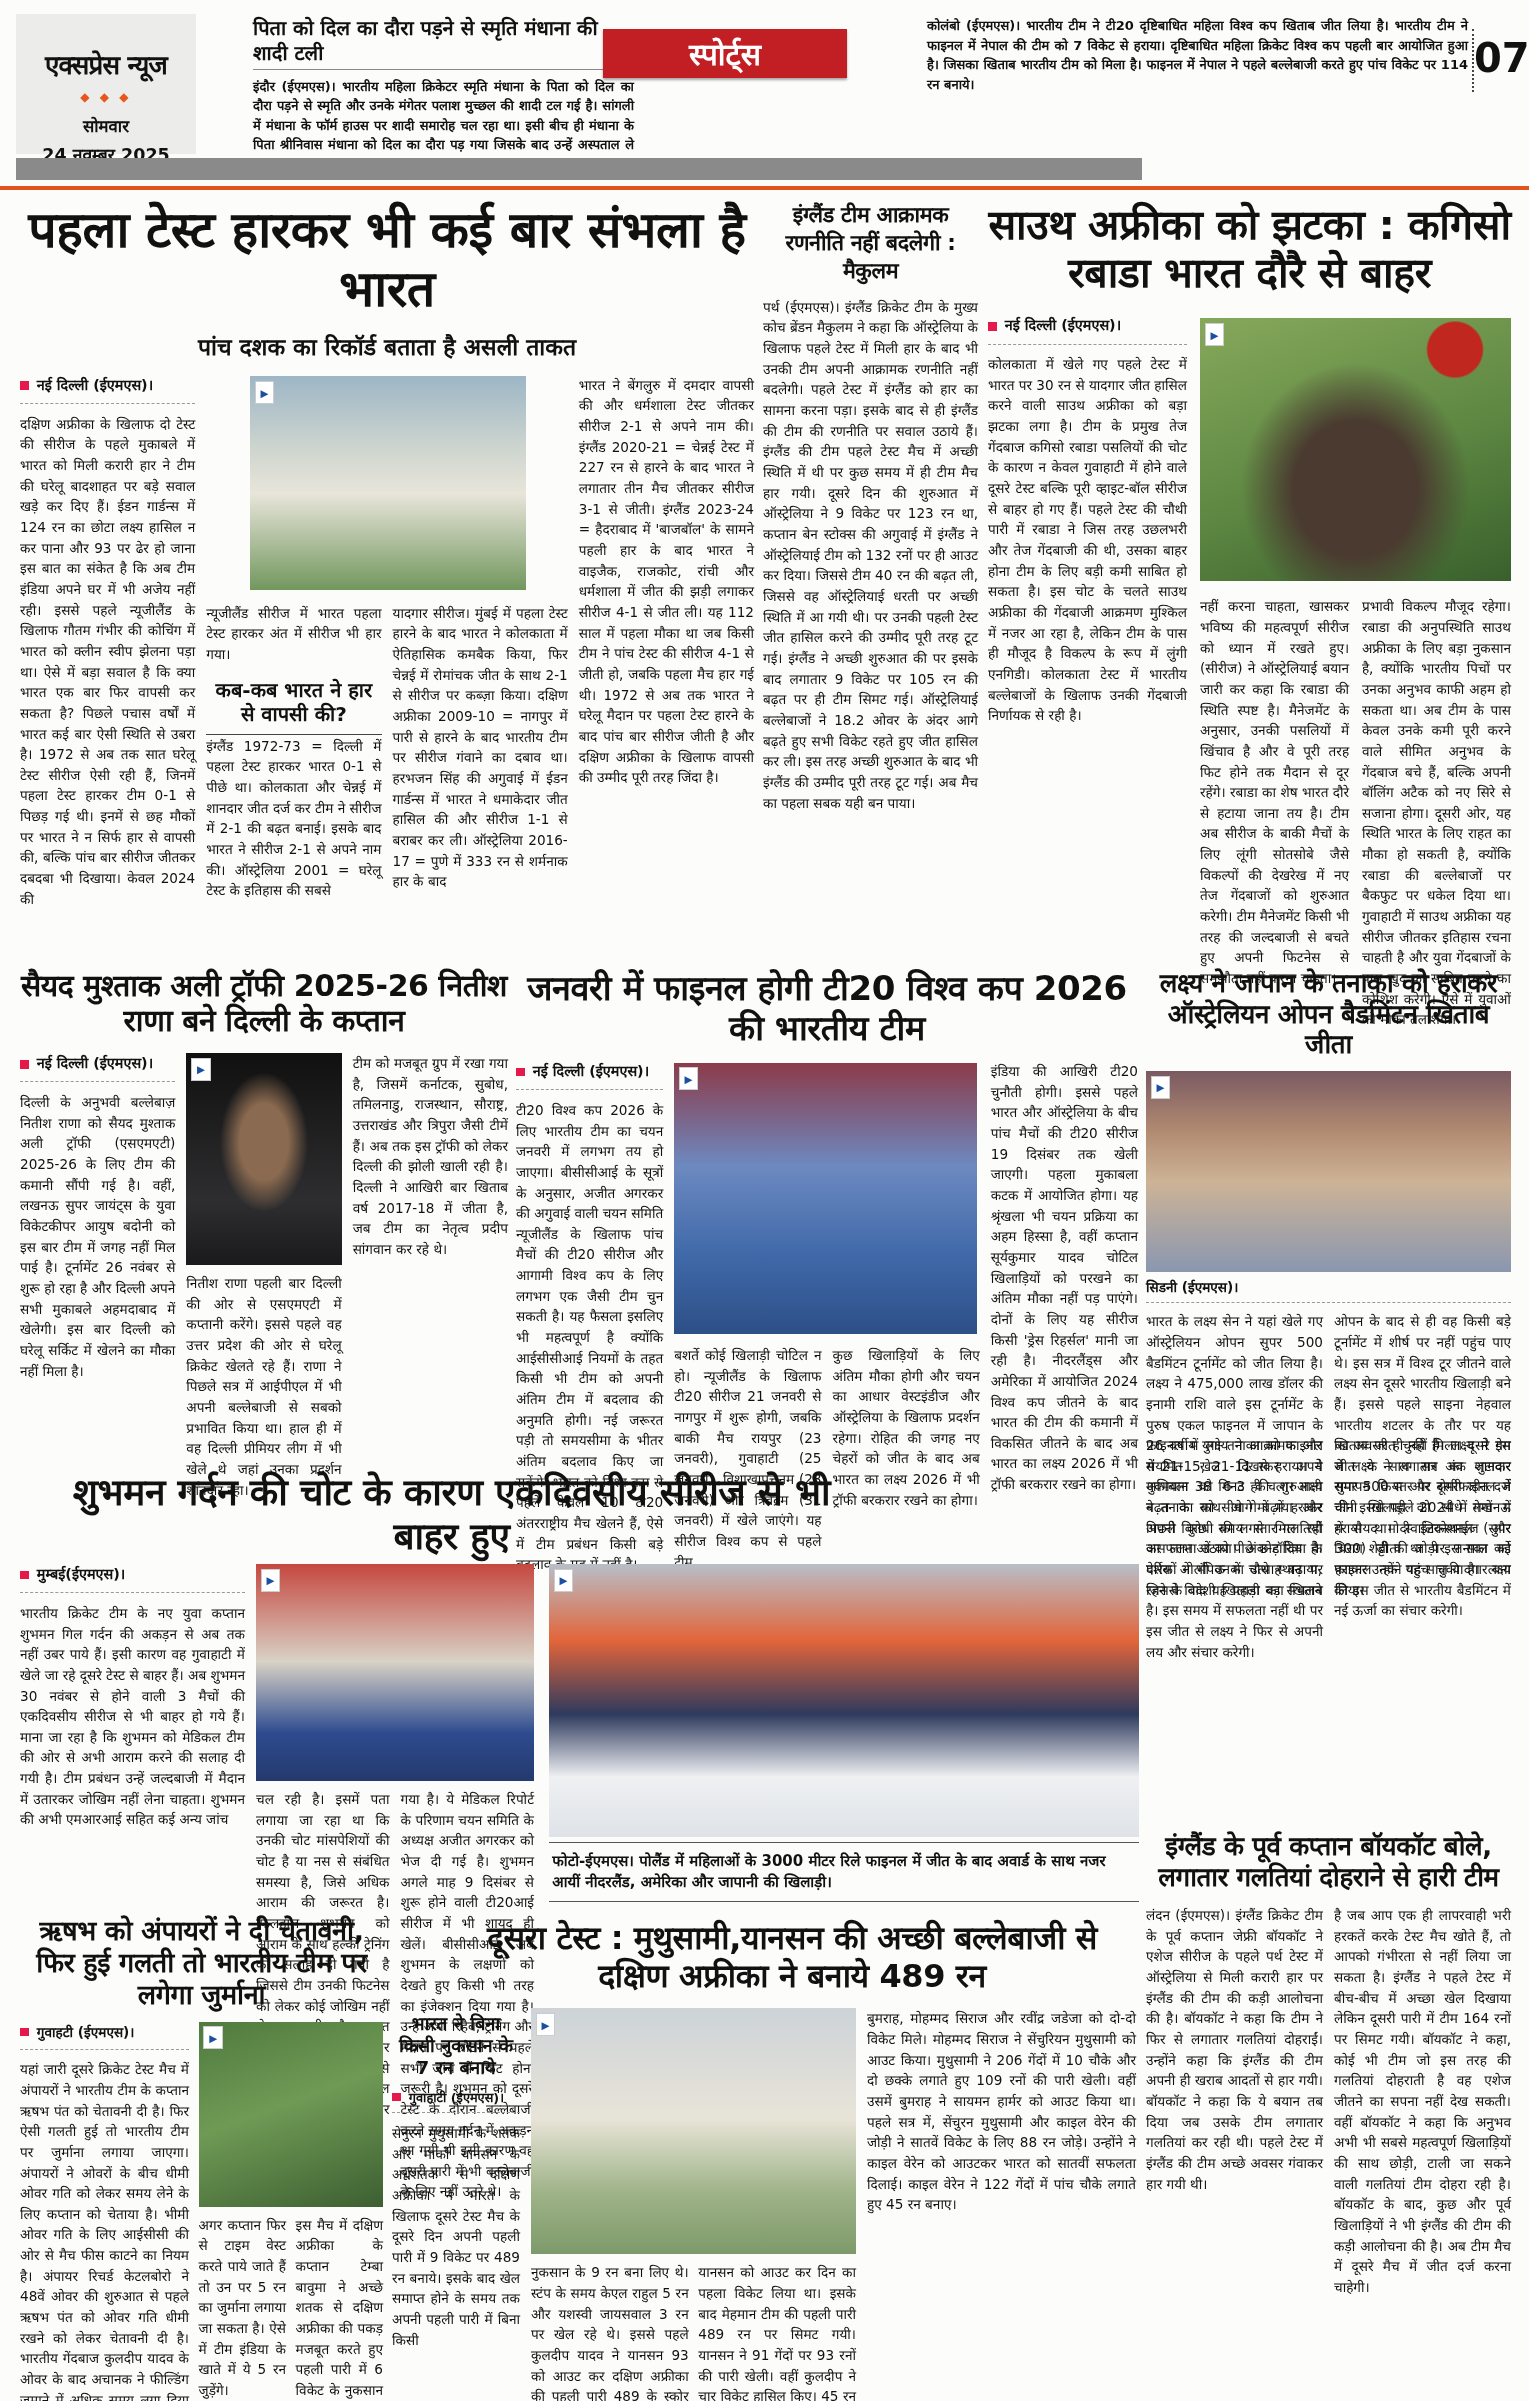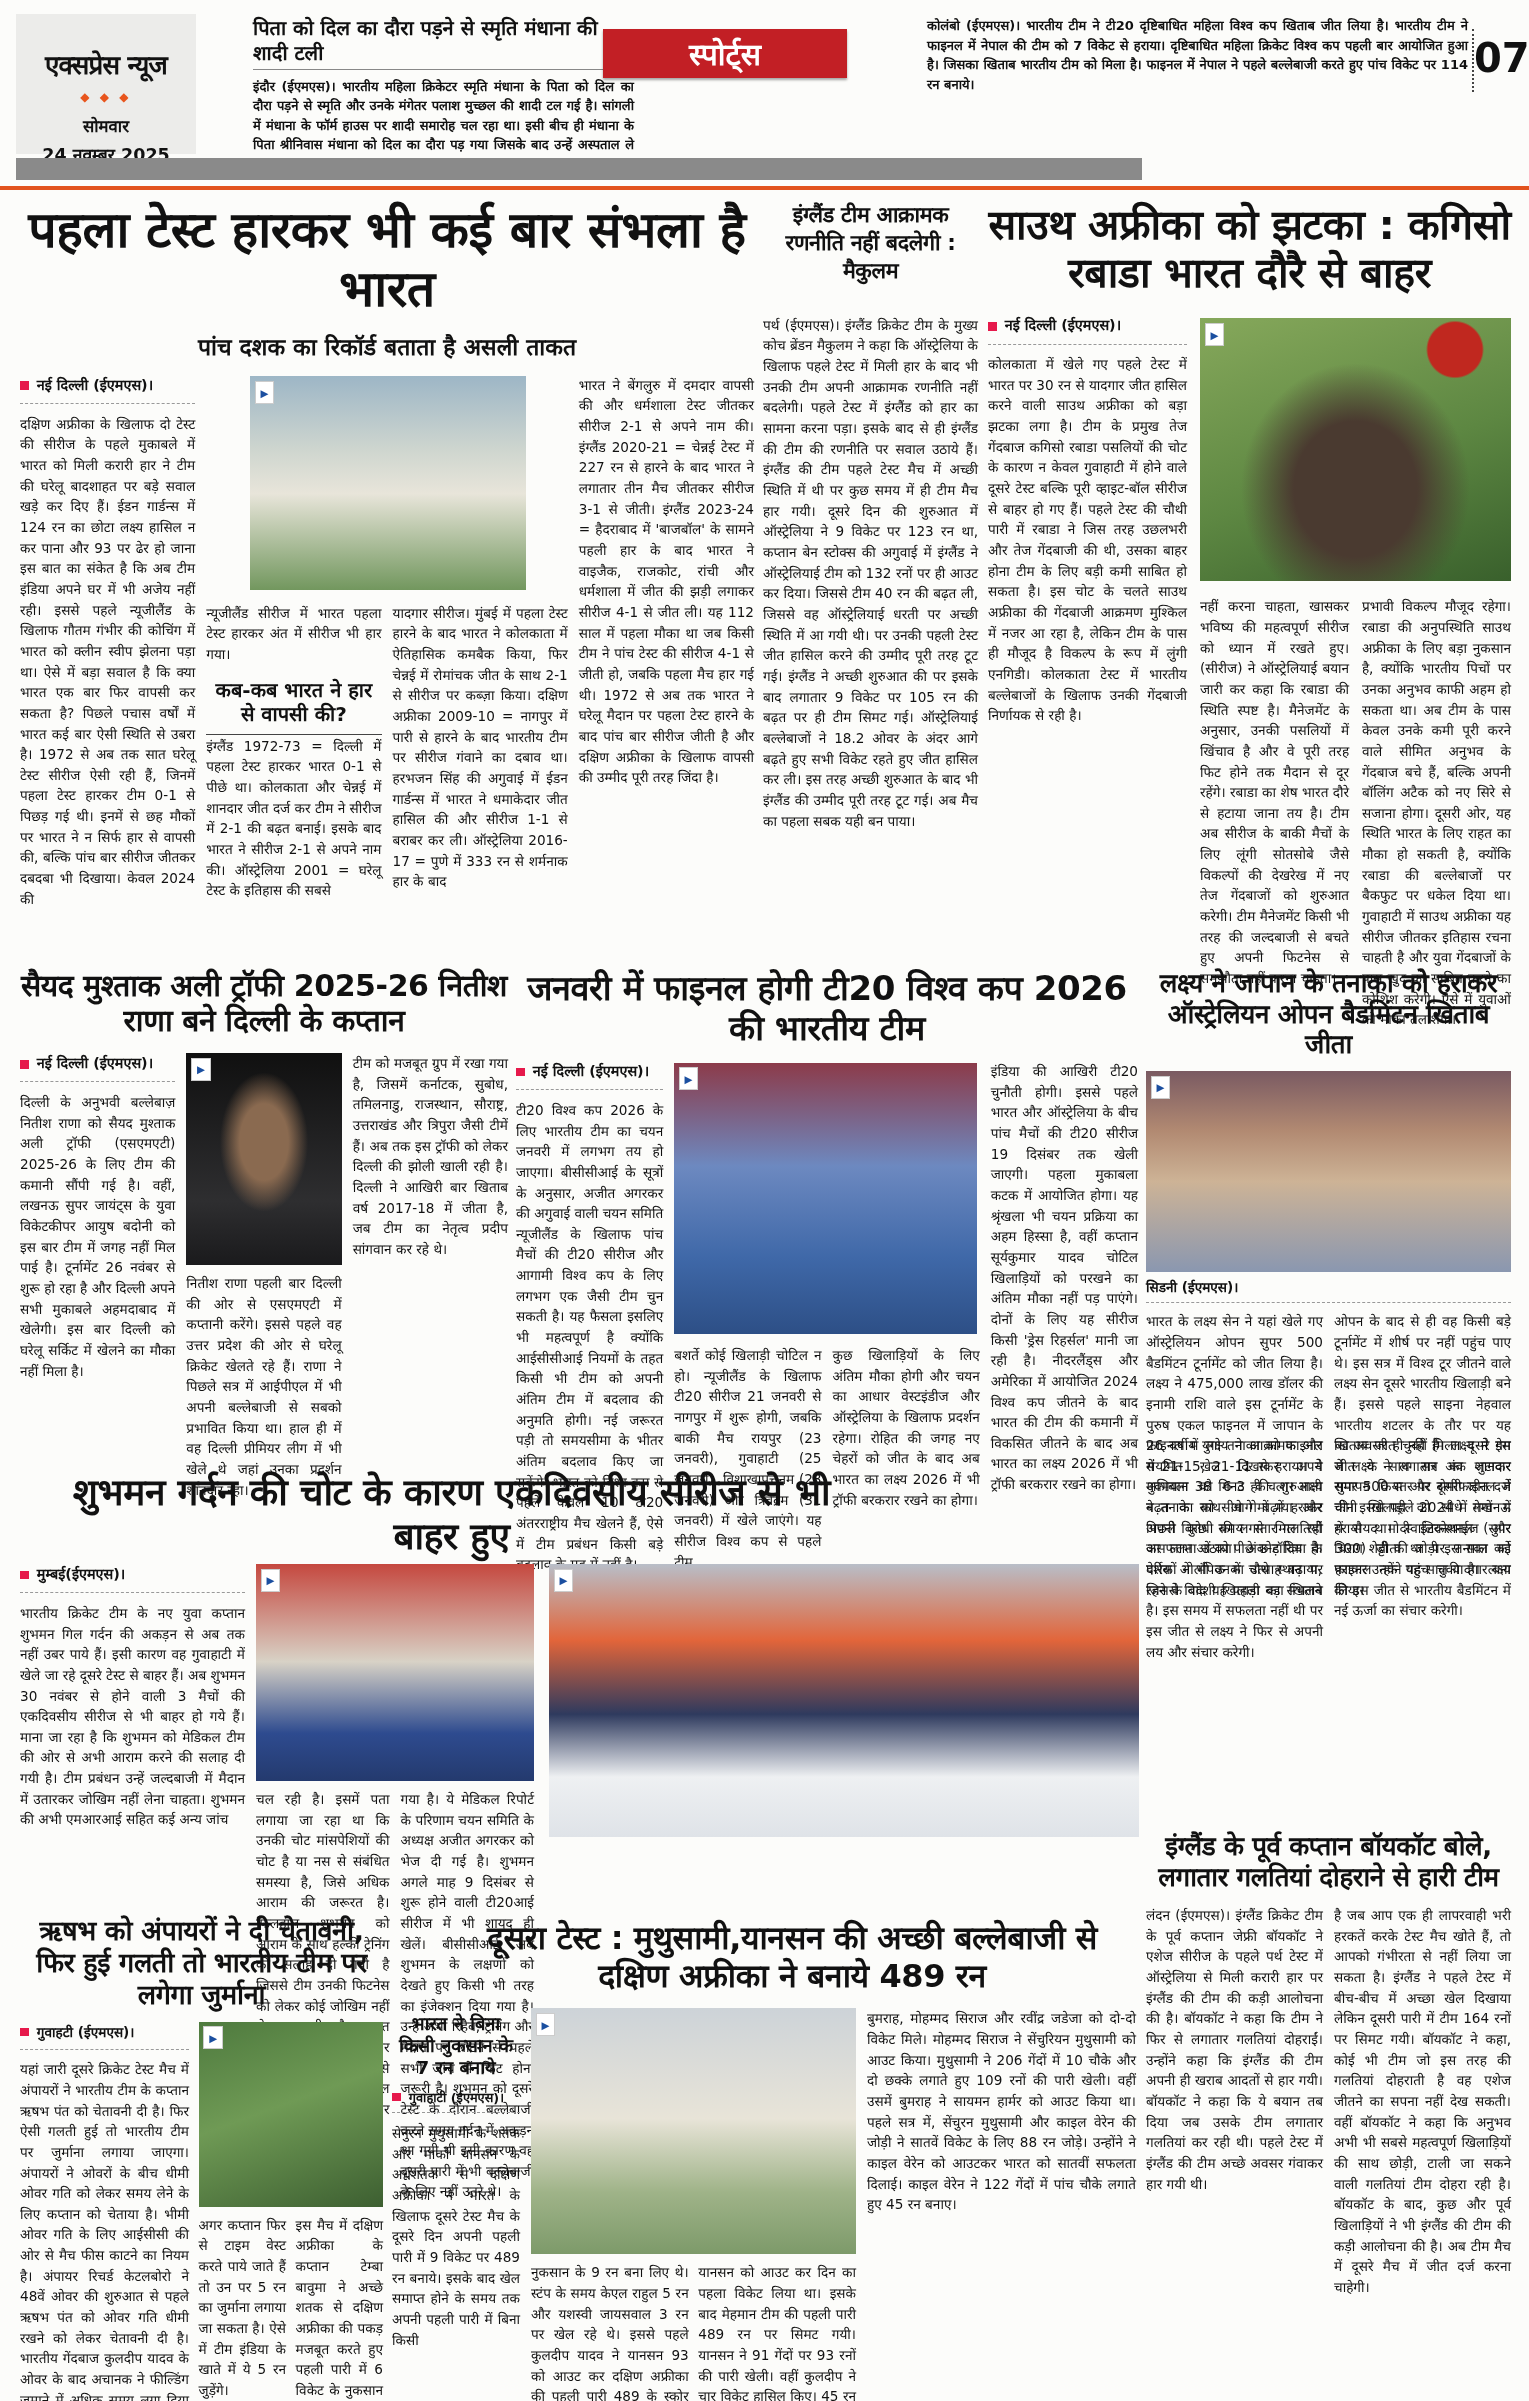--- a/index.html
+++ b/index.html
@@ -101,21 +101,21 @@
       <div class="col" style="padding-top:228px;">
         <span>यादगार सीरीज। मुंबई में पहला टेस्ट हारने के बाद भारत ने कोलकाता में ऐतिहासिक कमबैक किया, फिर चेन्नई में रोमांचक जीत के साथ 2-1 से सीरीज पर कब्ज़ा किया। दक्षिण अफ्रीका 2009-10 = नागपुर में पारी से हारने के बाद भारतीय टीम पर सीरीज गंवाने का दबाव था। हरभजन सिंह की अगुवाई में ईडन गार्डन्स में भारत ने धमाकेदार जीत हासिल की और सीरीज 1-1 से बराबर कर ली। ऑस्ट्रेलिया 2016-17 = पुणे में 333 रन से शर्मनाक हार के बाद</span>
       </div>
       <div class="col">
         <span>भारत ने बेंगलुरु में दमदार वापसी की और धर्मशाला टेस्ट जीतकर सीरीज 2-1 से अपने नाम की। इंग्लैंड 2020-21 = चेन्नई टेस्ट में 227 रन से हारने के बाद भारत ने लगातार तीन मैच जीतकर सीरीज 3-1 से जीती। इंग्लैंड 2023-24 = हैदराबाद में 'बाजबॉल' के सामने पहली हार के बाद भारत ने वाइजैक, राजकोट, रांची और धर्मशाला में जीत की झड़ी लगाकर सीरीज 4-1 से जीत ली। यह 112 साल में पहला मौका था जब किसी टीम ने पांच टेस्ट की सीरीज 4-1 से जीती हो, जबकि पहला मैच हार गई थी। 1972 से अब तक भारत ने घरेलू मैदान पर पहला टेस्ट हारने के बाद पांच बार सीरीज जीती है और दक्षिण अफ्रीका के खिलाफ वापसी की उम्मीद पूरी तरह जिंदा है।</span>
       </div>
     </div>
   </div>
 
   <div style="position:absolute;left:763px;top:201px;width:215px;height:751px;">
-    <div class="hl" style="font-size:21.5px;line-height:1.3;margin-bottom:30px;">इंग्लैंड टीम आक्रामक रणनीति नहीं बदलेगी : मैकुलम</div>
+    <div class="hl" style="font-size:21.5px;line-height:1.3;margin-bottom:12px;">इंग्लैंड टीम आक्रामक रणनीति नहीं बदलेगी : मैकुलम</div>
     <div class="col" style="font-size:13.6px;">पर्थ (ईएमएस)। इंग्लैंड क्रिकेट टीम के मुख्य कोच ब्रेंडन मैकुलम ने कहा कि ऑस्ट्रेलिया के खिलाफ पहले टेस्ट में मिली हार के बाद भी उनकी टीम अपनी आक्रामक रणनीति नहीं बदलेगी। पहले टेस्ट में इंग्लैंड को हार का सामना करना पड़ा। इसके बाद से ही इंग्लैंड की टीम की रणनीति पर सवाल उठाये हैं। इंग्लैंड की टीम पहले टेस्ट मैच में अच्छी स्थिति में थी पर कुछ समय में ही टीम मैच हार गयी। दूसरे दिन की शुरुआत में ऑस्ट्रेलिया ने 9 विकेट पर 123 रन था, कप्तान बेन स्टोक्स की अगुवाई में इंग्लैंड ने ऑस्ट्रेलियाई टीम को 132 रनों पर ही आउट कर दिया। जिससे टीम 40 रन की बढ़त ली, जिससे वह ऑस्ट्रेलियाई धरती पर अच्छी स्थिति में आ गयी थी। पर उनकी पहली टेस्ट जीत हासिल करने की उम्मीद पूरी तरह टूट गई। इंग्लैंड ने अच्छी शुरुआत की पर इसके बाद लगातार 9 विकेट पर 105 रन की बढ़त पर ही टीम सिमट गई। ऑस्ट्रेलियाई बल्लेबाजों ने 18.2 ओवर के अंदर आगे बढ़ते हुए सभी विकेट रहते हुए जीत हासिल कर ली। इस तरह अच्छी शुरुआत के बाद भी इंग्लैंड की उम्मीद पूरी तरह टूट गई। अब मैच का पहला सबक यही बन पाया।</div>
   </div>
 
   <div style="position:absolute;left:988px;top:201px;width:523px;height:751px;">
     <div class="hl" style="font-size:41px;">साउथ अफ्रीका को झटका : कगिसो रबाडा भारत दौरै से बाहर</div>
     <div style="position:relative;margin-top:17.5px;height:606px;">
       <div style="position:absolute;left:0;top:0;width:199px;" class="col">
         <div class="byline">
           <span class="sq"></span>
           <span>नई दिल्ली (ईएमएस)।</span>
@@ -212,20 +212,21 @@
           <div class="col">गया है। ये मेडिकल रिपोर्ट के परिणाम चयन समिति के अध्यक्ष अजीत अगरकर को भेज दी गई है। शुभमन अगले माह 9 दिसंबर से शुरू होने वाली टी20आई सीरीज में भी शायद ही खेलें। बीसीसीआई अब शुभमन के लक्षणों को देखते हुए किसी भी तरह का इंजेक्शन दिया गया है। उन्हें अभी रिहैब, ट्रेनिंग और मैदान पर लौटने से पहले सभी जांच में फिट होना जरूरी है। शुभमन को दूसरे टेस्ट के दौरान बल्लेबाजी करते समय गर्दन में अकड़न आ गयी थी इसी कारण वह दूसरी पारी में भी बल्लेबाजी के लिए नहीं उतरे थे।</div>
         </div>
       </div>
     </div>
   </div>
 
   <div style="position:absolute;left:549px;top:1564px;width:590px;">
     <div class="photo ph-skaters" style="width:100%;height:273px;">
       <span class="ems">▶</span>
     </div>
+    <div class="cap skater-cap" style="font-size:15px;margin-top:4.8px;">फोटो-ईएमएस। पोलैंड में महिलाओं के 3000 मीटर रिले फाइनल में जीत के बाद अवार्ड के साथ नजर आयीं नीदरलैंड, अमेरिका और जापानी की खिलाड़ी।</div>
   </div>
 
   <div style="position:absolute;left:1146px;top:1435px;width:365px;">
     <div class="col" style="column-count:2;column-gap:12.8px;height:381px;overflow:hidden;">फाइनल में लक्ष्य ने आक्रामक और संयमित खेल दिखाकर अपने अभियान को 6-3 की शुरुआती बढ़त के साथ आगे बढ़ाया और अपनी विरोधी की लगातार गलतियों का लाभ उठाया। अंक-टॉरिक के दर्शकों ने भी उनका उत्साह बढ़ाया, जिससे विदेशी खिलाड़ी का संभलने का अवसर ही नहीं मिला। दूसरे गेम में लक्ष्य ने लगातार अंक जुटाकर सुपर 500 स्तर पर दूसरी जीत दर्ज की। इससे पहले 2024 में लखनऊ में सैयद मोदी इंटरनेशनल (सुपर 300) जीता था पर तनाका को हराकर उन्होंने यह साल यादगार बना लिया।</div>
   </div>
   <div style="position:absolute;left:1146px;top:1831px;width:365px;">
     <div class="hl" style="font-size:26px;margin-bottom:12.8px;">इंग्लैंड के पूर्व कप्तान बॉयकॉट बोले, लगातार गलतियां दोहराने से हारी टीम</div>
     <div class="cols">
       <div class="col">लंदन (ईएमएस)। इंग्लैंड क्रिकेट टीम के पूर्व कप्तान जेफ्री बॉयकॉट ने एशेज सीरीज के पहले पर्थ टेस्ट में ऑस्ट्रेलिया से मिली करारी हार पर इंग्लैंड की टीम की कड़ी आलोचना की है। बॉयकॉट ने कहा कि टीम ने फिर से लगातार गलतियां दोहराईं। उन्होंने कहा कि इंग्लैंड की टीम अपनी ही खराब आदतों से हार गयी। बॉयकॉट ने कहा कि ये बयान तब दिया जब उसके टीम लगातार गलतियां कर रही थी। पहले टेस्ट में इंग्लैंड की टीम अच्छे अवसर गंवाकर हार गयी थी।</div>
       <div class="col">है जब आप एक ही लापरवाही भरी हरकतें करके टेस्ट मैच खोते हैं, तो आपको गंभीरता से नहीं लिया जा सकता है। इंग्लैंड ने पहले टेस्ट में बीच-बीच में अच्छा खेल दिखाया लेकिन दूसरी पारी में टीम 164 रनों पर सिमट गयी। बॉयकॉट ने कहा, कोई भी टीम जो इस तरह की गलतियां दोहराती है वह एशेज जीतने का सपना नहीं देख सकती। वहीं बॉयकॉट ने कहा कि अनुभव अभी भी सबसे महत्वपूर्ण खिलाड़ियों की साथ छोड़ी, टाली जा सकने वाली गलतियां टीम दोहरा रही है। बॉयकॉट के बाद, कुछ और पूर्व खिलाड़ियों ने भी इंग्लैंड की टीम की कड़ी आलोचना की है। अब टीम मैच में दूसरे मैच में जीत दर्ज करना चाहेगी।</div>

